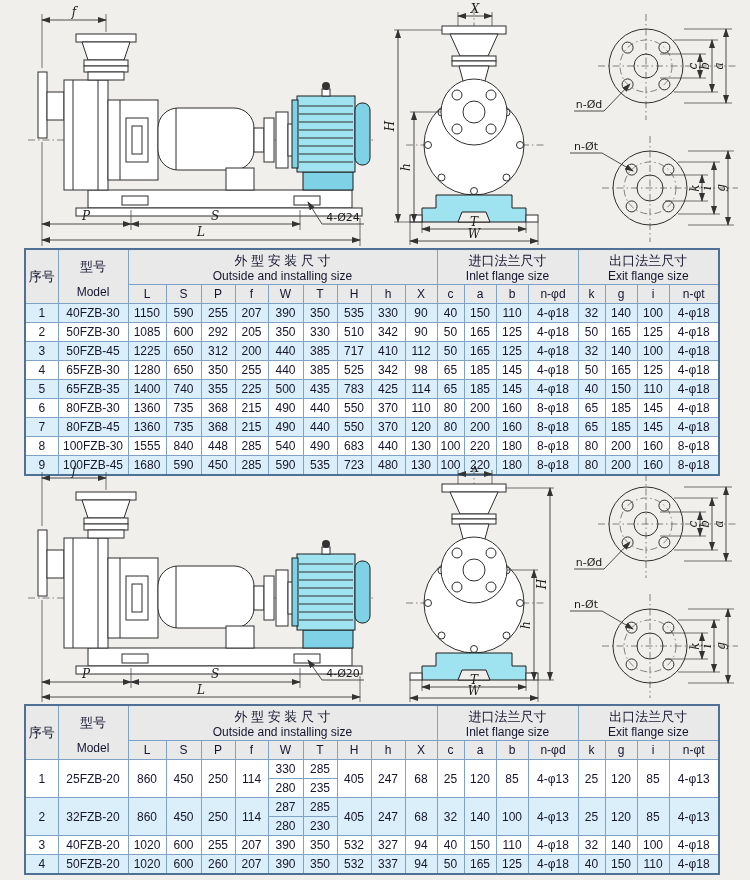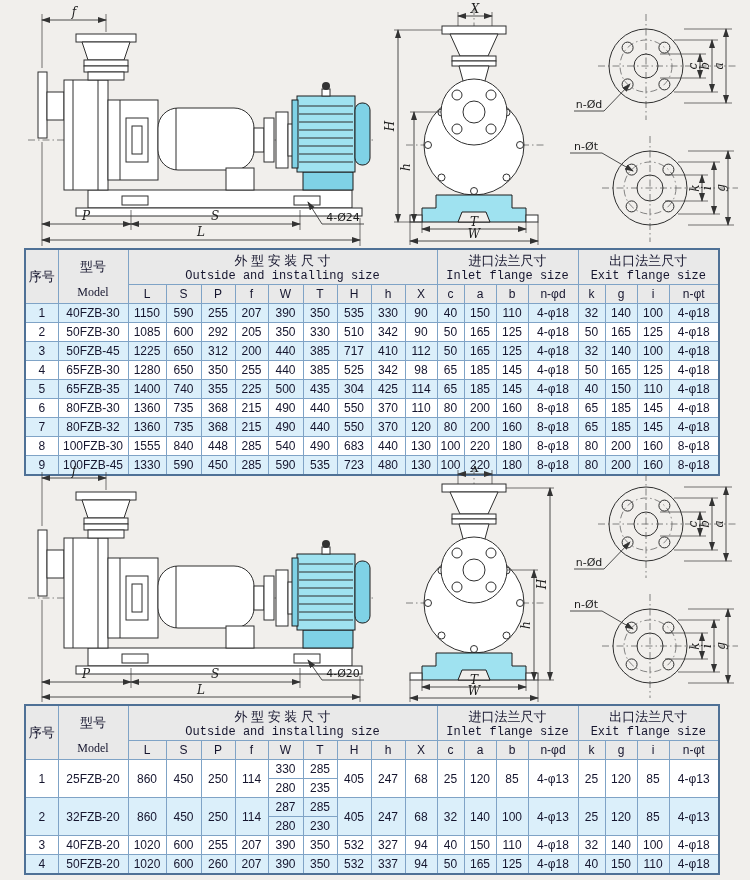--- a/index.html
+++ b/index.html
@@ -24,23 +24,23 @@
   table.spec{position:absolute;left:24px;border-collapse:collapse;table-layout:fixed;
              font-size:12px;color:#15152e;background:#fff;border:2px solid #4f7196;}
   #t1{top:248px;}
   #t2{top:704px;}
   .spec th,.spec td{border:1px solid #7fa3c6;text-align:center;padding:0;
                     white-space:nowrap;overflow:hidden;height:18px;line-height:18px;}
   .spec th{background:#e9e9e9;font-weight:normal;}
   .spec tr.shade td{background:#dbeffa;}
   .spec tr.tall td{height:37px;}
   .grp .cn{font-size:13px;line-height:17px;padding-top:2px;}
-  .grp .en{font-size:12px;line-height:15px;font-family:Liberation Mono, monospace;}
+  .grp .en{font-size:12px;line-height:15px;}
   .modelh .cn{font-size:13px;line-height:30px;}
-  .modelh .en{font-size:12px;line-height:20px;font-family:Liberation Serif, serif;}
+  .modelh .en{font-size:12px;line-height:20px;}
   .idx{font-size:13px;}
   td.split{padding:0;line-height:normal;}
   td.split div{height:18px;line-height:18px;}
   td.split div + div{border-top:1px solid #7fa3c6;}
 </style>
 </head>
 <body>
 
 <div class="page">
 
@@ -361,21 +361,21 @@
         </tr>
         <tr class="shade">
           <td>5</td>
           <td>65FZB-35</td>
           <td>1400</td>
           <td>740</td>
           <td>355</td>
           <td>225</td>
           <td>500</td>
           <td>435</td>
-          <td>304</td>
+          <td>783</td>
           <td>425</td>
           <td>114</td>
           <td>65</td>
           <td>185</td>
           <td>145</td>
           <td>4-φ18</td>
           <td>40</td>
           <td>150</td>
           <td>110</td>
           <td>4-φ18</td>
@@ -396,21 +396,21 @@
           <td>200</td>
           <td>160</td>
           <td>8-φ18</td>
           <td>65</td>
           <td>185</td>
           <td>145</td>
           <td>4-φ18</td>
         </tr>
         <tr class="shade">
           <td>7</td>
-          <td>80FZB-32</td>
+          <td>80FZB-45</td>
           <td>1360</td>
           <td>735</td>
           <td>368</td>
           <td>215</td>
           <td>490</td>
           <td>440</td>
           <td>550</td>
           <td>370</td>
           <td>120</td>
           <td>80</td>
@@ -439,21 +439,21 @@
           <td>180</td>
           <td>8-φ18</td>
           <td>80</td>
           <td>200</td>
           <td>160</td>
           <td>8-φ18</td>
         </tr>
         <tr class="shade">
           <td>9</td>
           <td>100FZB-45</td>
-          <td>1330</td>
+          <td>1680</td>
           <td>590</td>
           <td>450</td>
           <td>285</td>
           <td>590</td>
           <td>535</td>
           <td>723</td>
           <td>480</td>
           <td>130</td>
           <td>100</td>
           <td>220</td>

